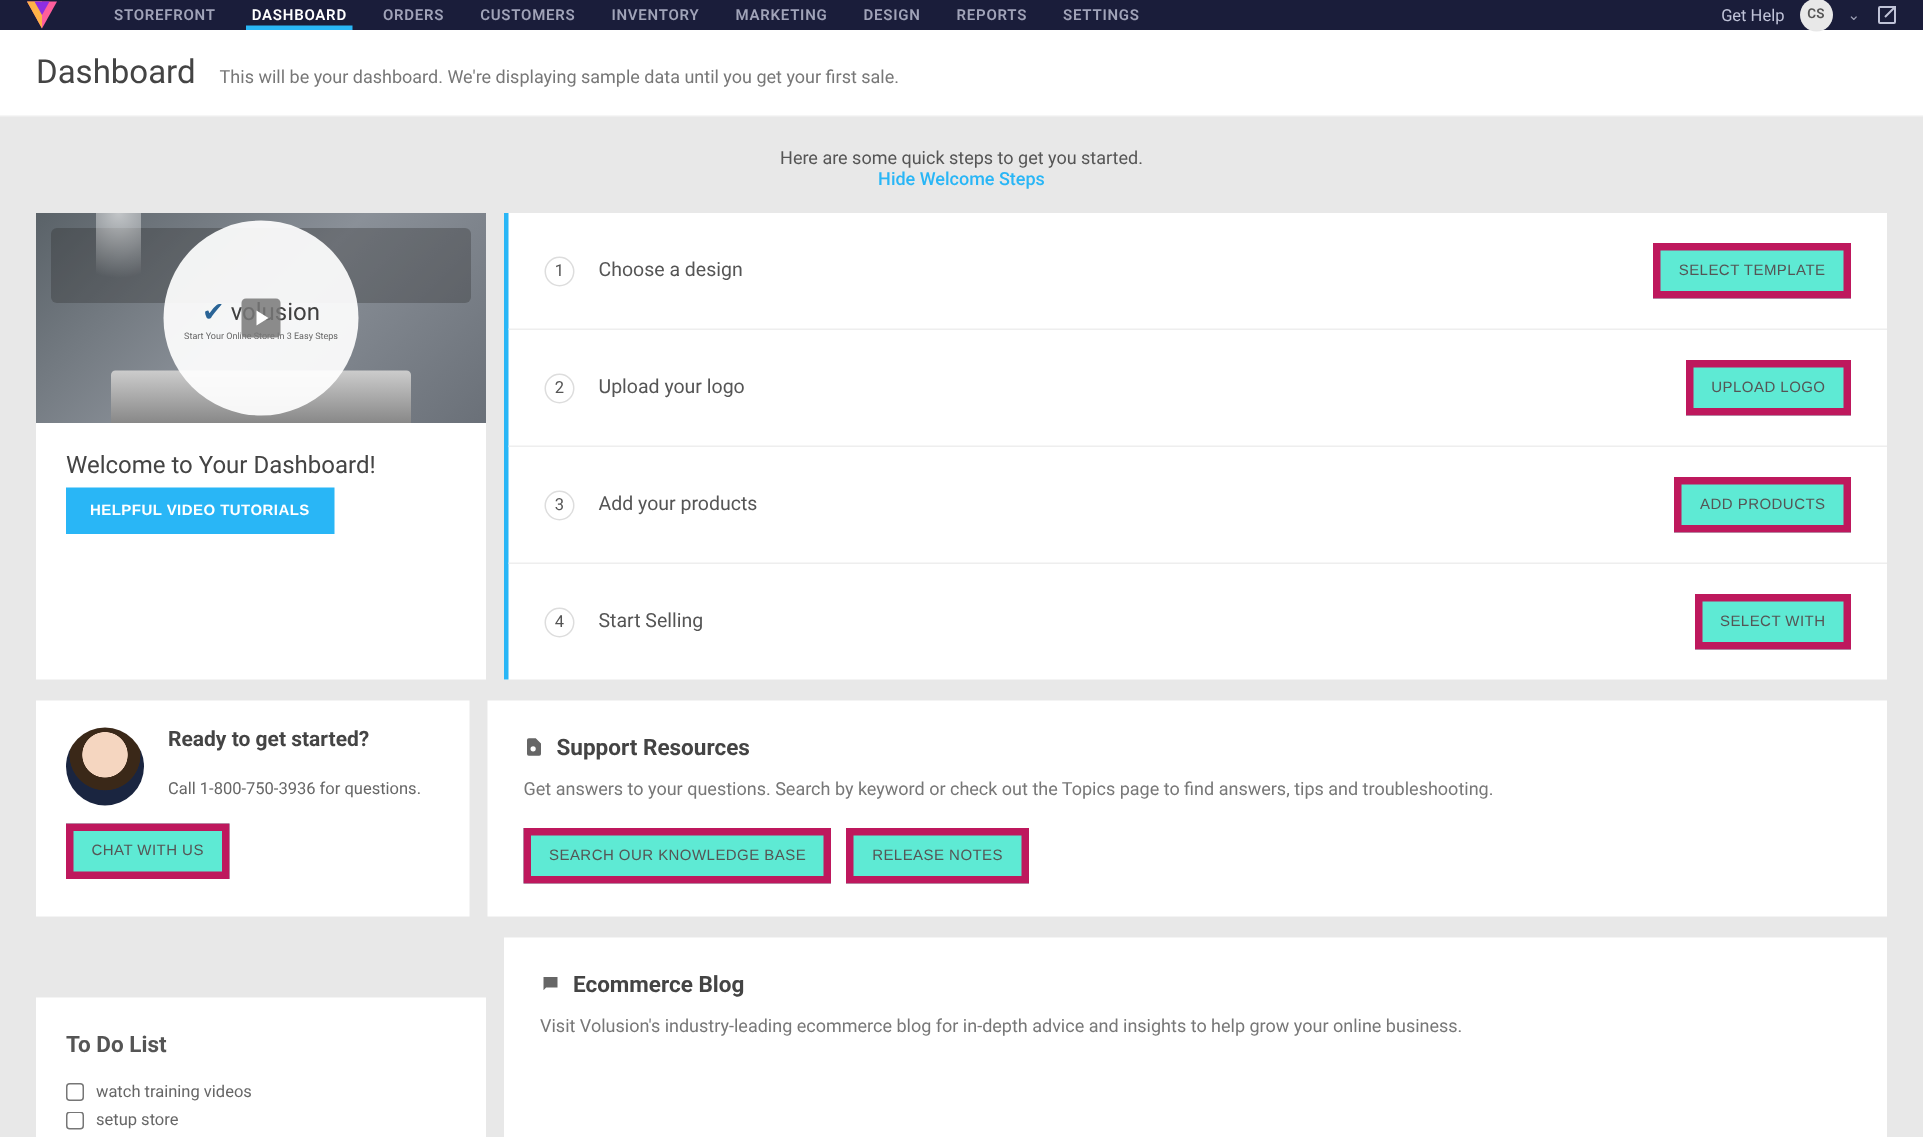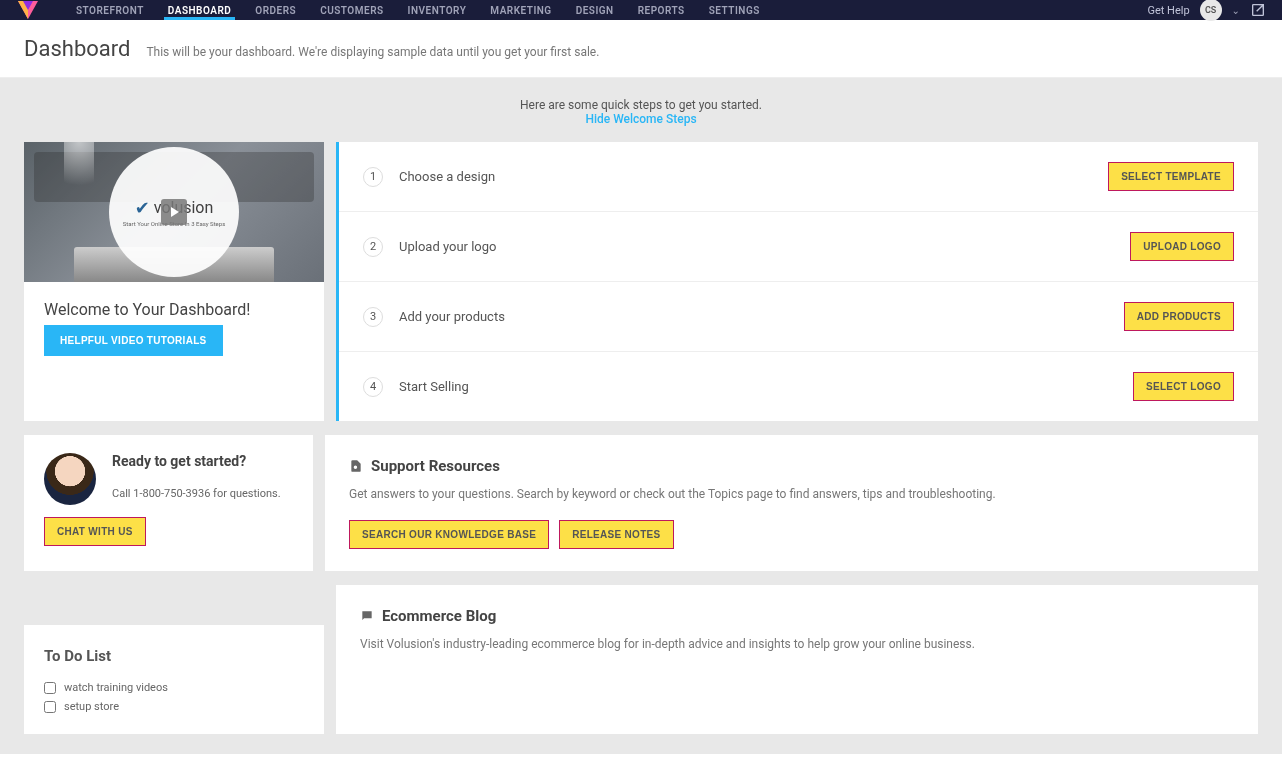--- a/index.html
+++ b/index.html
@@ -42,21 +42,21 @@
 .welcome-body { padding: 18px 20px 20px; }
 .welcome-title { font-size: 16px; color: #444; font-weight: 400; margin-bottom: 6px; }
 .welcome-text { font-size: 11px; color: #777; line-height: 1.6; margin-bottom: 14px; }
 .btn-primary { background: #29b6f6; color: #fff; border: none; padding: 10px 16px; font-size: 10px; font-weight: 600; letter-spacing: 0.3px; cursor: pointer; }
 
 .steps-card { background: #fff; flex: 1; border-left: 3px solid #29b6f6; }
 .step-row { display: flex; align-items: center; padding: 20px 24px; border-bottom: 1px solid #eee; }
 .step-row:last-child { border-bottom: none; }
 .step-num-circle { width: 20px; height: 20px; border: 1px solid #ddd; border-radius: 50%; display: flex; align-items: center; justify-content: center; font-size: 11px; color: #555; margin-right: 16px; flex-shrink: 0; }
 .step-label { font-size: 13px; color: #555; flex: 1; }
-.btn-sec { background: #fde047; border: 1px solid #be185d; color: #555; padding: 8px 12px; font-size: 10px; font-weight: 700; letter-spacing: 0.3px; cursor: pointer; }
+.btn-sec { background: #5eead4; border: 5px solid #be185d; color: #555; padding: 8px 12px; font-size: 10px; font-weight: 400; letter-spacing: 0.3px; cursor: pointer; }
 
 .row2 { display: flex; gap: 12px; margin-bottom: 14px; }
 .ready-card { background: #fff; width: 289px; flex-shrink: 0; padding: 18px 20px; }
 .ready-top { display: flex; align-items: flex-start; gap: 16px; margin-bottom: 12px; }
 .person-avatar { width: 52px; height: 52px; border-radius: 50%; background: radial-gradient(circle at 50% 35%, #f5d6c0 0%, #f5d6c0 35%, #3a2818 36%, #3a2818 55%, #1a2540 56%); flex-shrink: 0; }
 .ready-title { font-size: 14px; color: #444; margin-bottom: 18px; }
 .ready-phone { font-size: 11px; color: #666; }
 
 .support-card { background: #fff; flex: 1; padding: 22px 24px; }
 .card-heading { font-size: 15px; color: #444; display: flex; align-items: center; gap: 8px; margin-bottom: 10px; }
@@ -152,21 +152,21 @@
           <button class="btn-sec">UPLOAD LOGO</button>
         </div>
         <div class="step-row">
           <div class="step-num-circle">3</div>
           <span class="step-label">Add your products</span>
           <button class="btn-sec">ADD PRODUCTS</button>
         </div>
         <div class="step-row">
           <div class="step-num-circle">4</div>
           <span class="step-label">Start Selling</span>
-          <button class="btn-sec">SELECT LOGO</button>
+          <button class="btn-sec">SELECT WITH</button>
         </div>
       </div>
   </div>
 
   <div class="row2">
     <div class="ready-card">
       <div class="ready-top">
         <div class="person-avatar"></div>
         <div>
           <h4 class="ready-title">Ready to get started?</h4>

